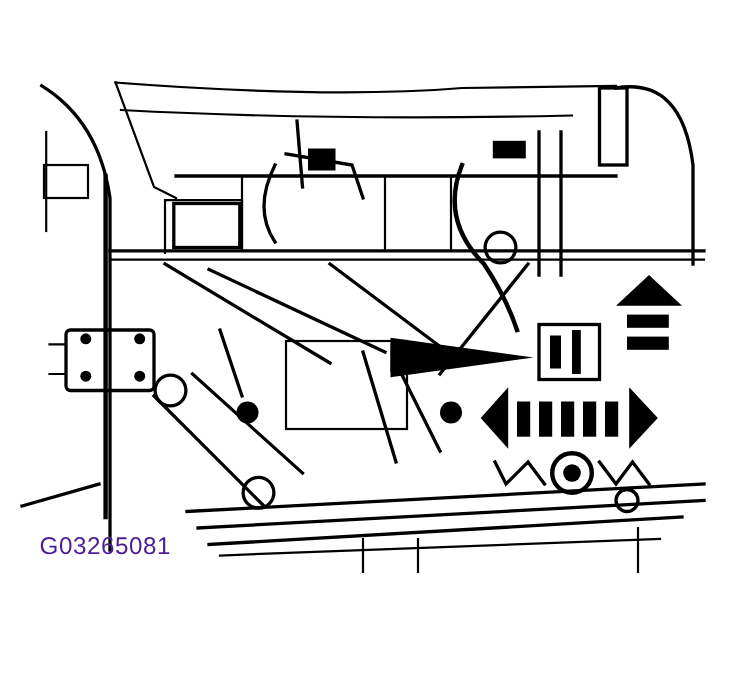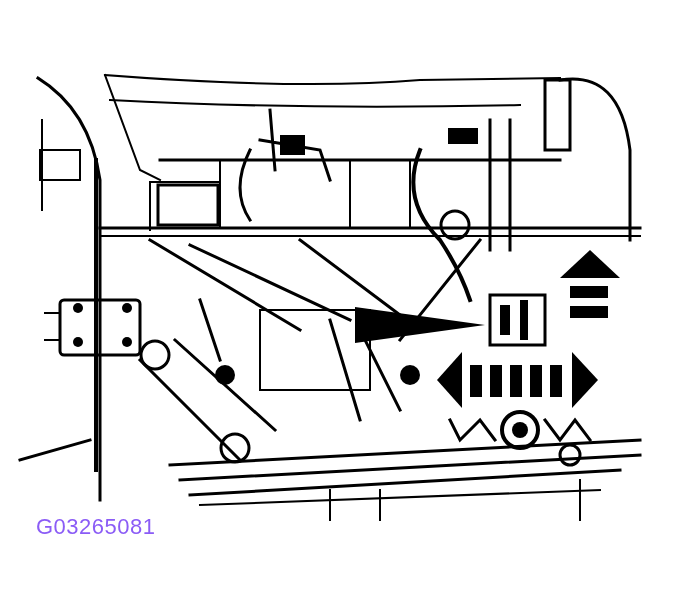--- a/index.html
+++ b/index.html
@@ -1,18 +1,18 @@
 <!DOCTYPE html>
 <html><head>
 <meta charset="utf-8">
 <style>
   html,body{margin:0;padding:0;background:#ffffff;}
   body{width:679px;height:615px;position:relative;overflow:hidden;font-family:"Liberation Sans",sans-serif;}
   #diagram{position:absolute;left:0;top:0;width:679px;height:615px;}
-  #fig-id{position:absolute;left:36px;top:514px;font-size:22px;color:#8b5cf6;letter-spacing:0.5px;}
+  #fig-id{position:absolute;left:36px;top:484px;font-size:22px;color:#4c1d95;letter-spacing:0.5px;}
   .ln{stroke:#000;fill:none;stroke-linecap:square;}
   .blk{fill:#000;stroke:none;}
 </style>
 </head>
 <body>
 
 <svg id="diagram" viewBox="0 0 679 615" xmlns="http://www.w3.org/2000/svg">
 
   <g>
     <path class="ln" stroke-width="3" d="M38 78 Q90 110 100 180 L100 500"></path>

